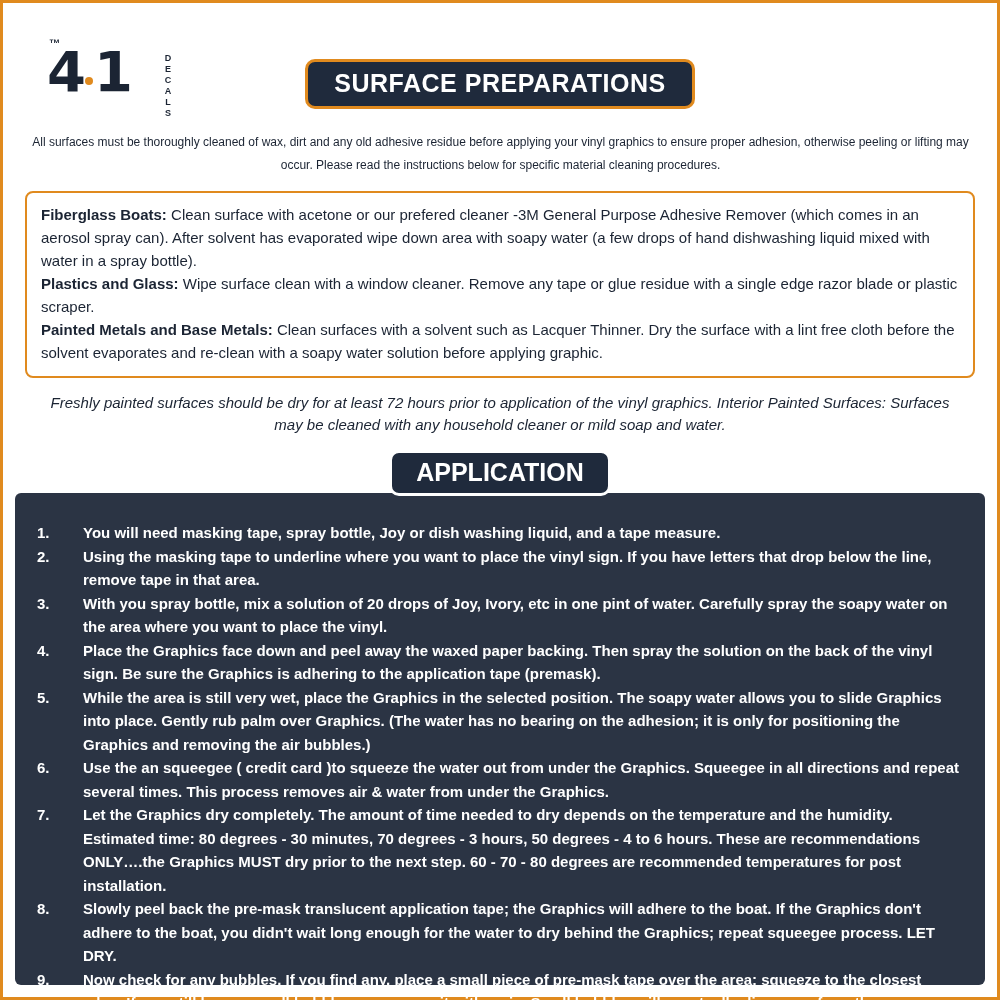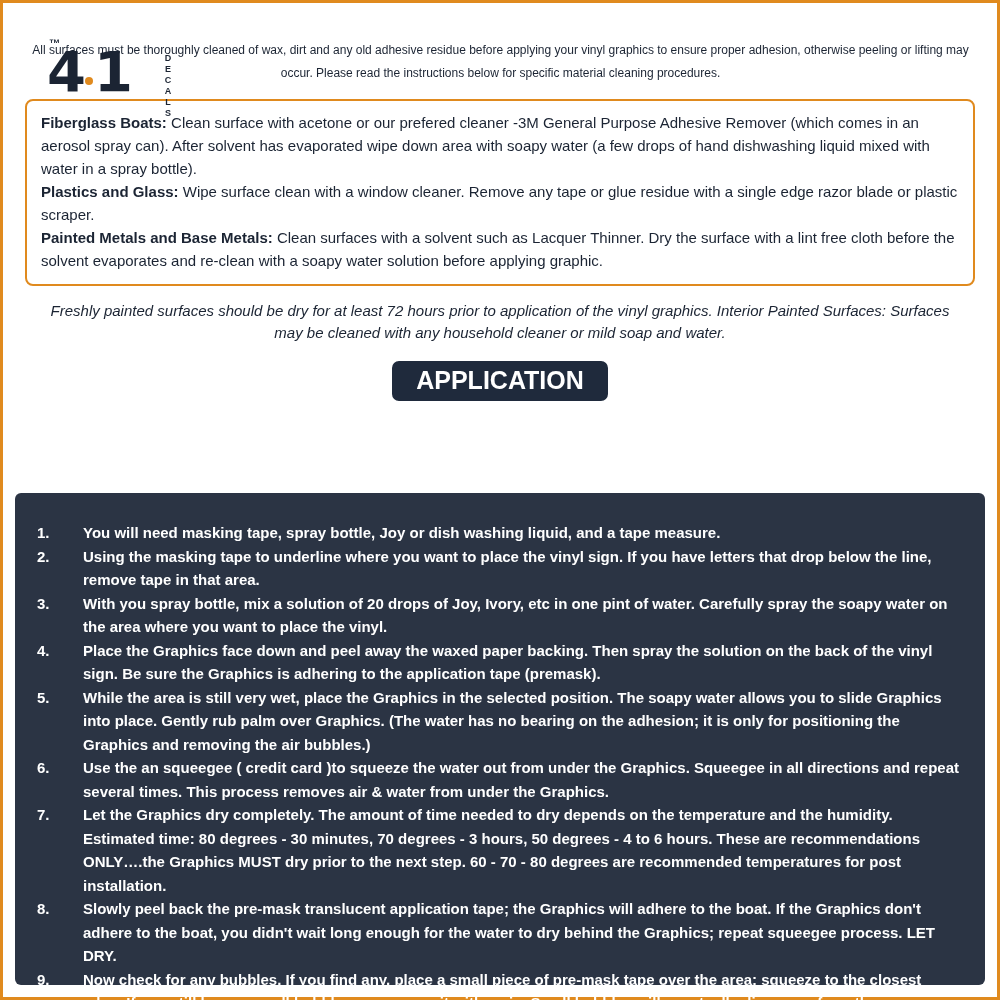--- a/index.html
+++ b/index.html
@@ -177,20 +177,23 @@
 
 <div class="page">
   <div class="inner">
 
     <div class="logo-wrap">
       <div class="logo-tm">™</div>
       <div class="logo-text">4<span class="logo-dot"></span>1</div>
       <div class="logo-decals">DECALS</div>
     </div>
 
+    <div class="banner-row">
+      <div class="banner">SURFACE PREPARATIONS</div>
+    </div>
 
     <div class="intro">All surfaces must be thoroughly cleaned of wax, dirt and any old adhesive residue before applying your vinyl graphics to ensure proper adhesion, otherwise peeling or lifting may occur. Please read the instructions below for specific material cleaning procedures.</div>
 
     <div class="mat-box">
       <p><b>Fiberglass Boats:</b><span> Clean surface with acetone or our prefered cleaner -3M General Purpose Adhesive Remover (which comes in an aerosol spray can). After solvent has evaporated wipe down area with soapy water (a few drops of hand dishwashing liquid mixed with water in a spray bottle).</span></p>
       <p><b>Plastics and Glass:</b><span> Wipe surface clean with a window cleaner. Remove any tape or glue residue with a single edge razor blade or plastic scraper.</span></p>
       <p><b>Painted Metals and Base Metals:</b><span> Clean surfaces with a solvent such as Lacquer Thinner. Dry the surface with a lint free cloth before the solvent evaporates and re-clean with a soapy water solution before applying graphic.</span></p>
     </div>
 
     <div class="note">Freshly painted surfaces should be dry for at least 72 hours prior to application of the vinyl graphics. Interior Painted Surfaces: Surfaces may be cleaned with any household cleaner or mild soap and water.</div>

